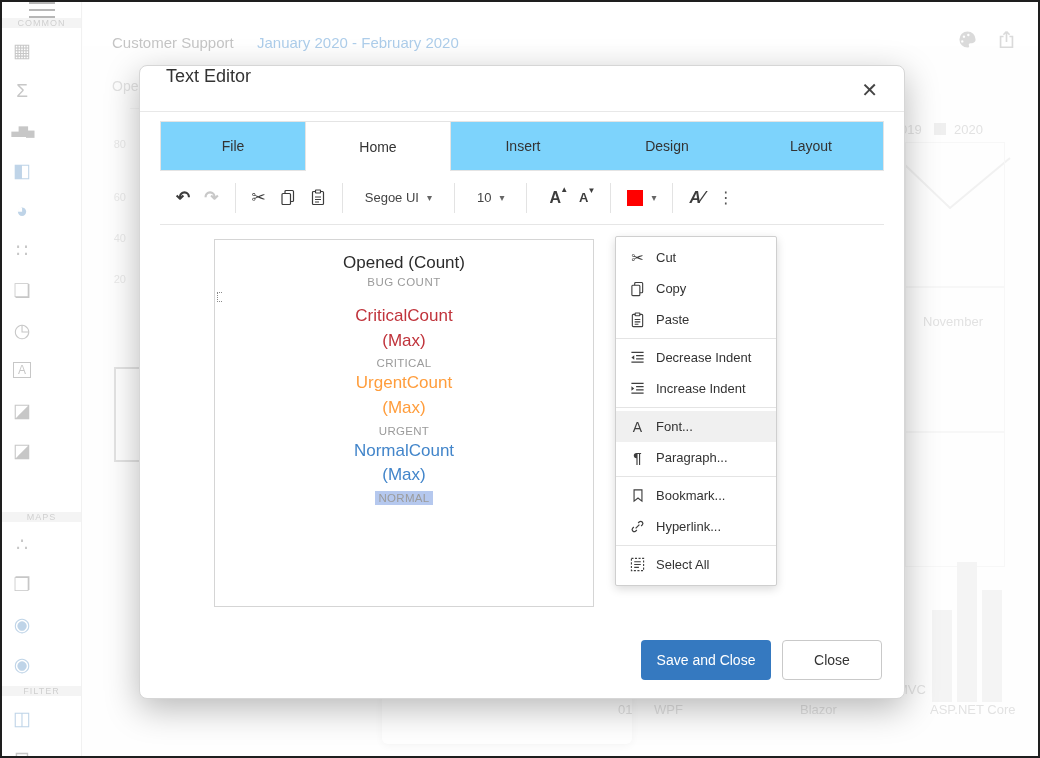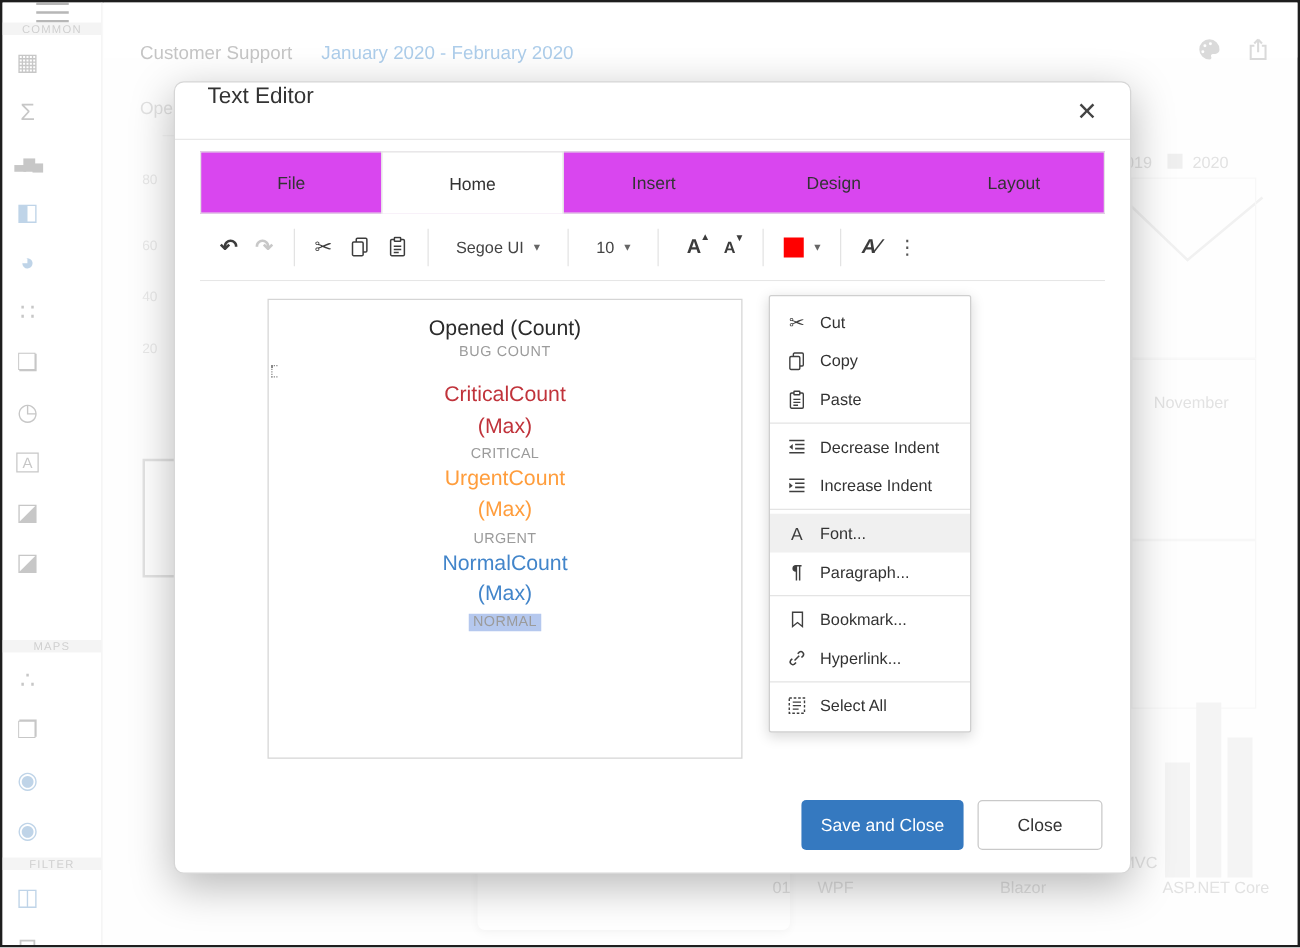--- a/index.html
+++ b/index.html
@@ -37,21 +37,21 @@
 
   
   .overlay { position:absolute; inset:0; background:rgba(255,255,255,0.5); z-index:5; }
 
   
   .dialog { position:absolute; left:137px; top:63px; width:766px; height:634px; background:#fff; border:1px solid #d6d6d6; border-radius:8px; box-shadow:0 10px 34px rgba(0,0,0,0.28); z-index:10; }
   .dlg-header { position:absolute; left:0; right:0; top:0; height:46px; border-bottom:1px solid #e8e8e8; }
   .dlg-title { position:absolute; left:26px; top:0; font-size:18px; color:#333; }
   .dlg-close { position:absolute; right:22px; top:10px; font-size:20px; color:#444; cursor:pointer; line-height:1; padding:4px; }
 
-  .tabs { position:absolute; left:20px; right:20px; top:55px; height:50px; display:flex; background:#d946ef; border:1px solid #e4e4e4; }
+  .tabs { position:absolute; left:20px; right:20px; top:55px; height:50px; display:flex; background:#7dd3fc; border:1px solid #e4e4e4; }
   .tab { flex:1; display:flex; align-items:center; justify-content:center; font-size:14px; color:#333; cursor:pointer; }
   .tab.active { background:#fff; border-left:1px solid #e4e4e4; border-right:1px solid #e4e4e4; margin:-1px 0 -1px 0; border-top:1px solid #e4e4e4; }
 
   .dlg-toolbar { position:absolute; left:20px; right:20px; top:105px; height:54px; border-bottom:1px solid #e6e6e6; display:flex; align-items:center; padding-left:16px; gap:14px; }
   .tb-icon { color:#3c3c3c; font-size:17px; cursor:pointer; line-height:1; display:flex; align-items:center; }
   .tb-icon.disabled { color:#c8c8c8; cursor:default; }
   .tb-sep { width:1px; height:30px; background:#e3e3e3; margin:0 2px; }
   .tb-select { display:flex; align-items:center; gap:8px; font-size:13px; color:#444; cursor:pointer; padding:4px 6px; }
   .tb-caret { font-size:10px; color:#666; }
   .tb-A { position:relative; font-size:16px; font-weight:bold; color:#3c3c3c; cursor:pointer; }

